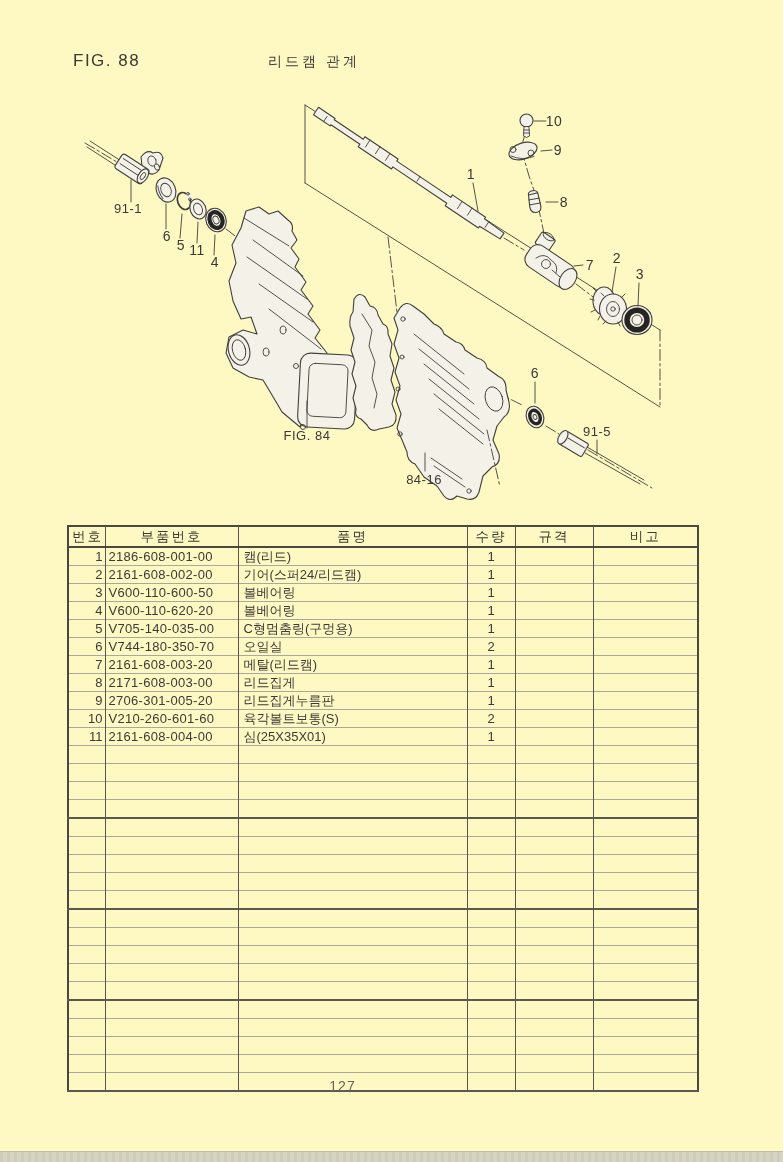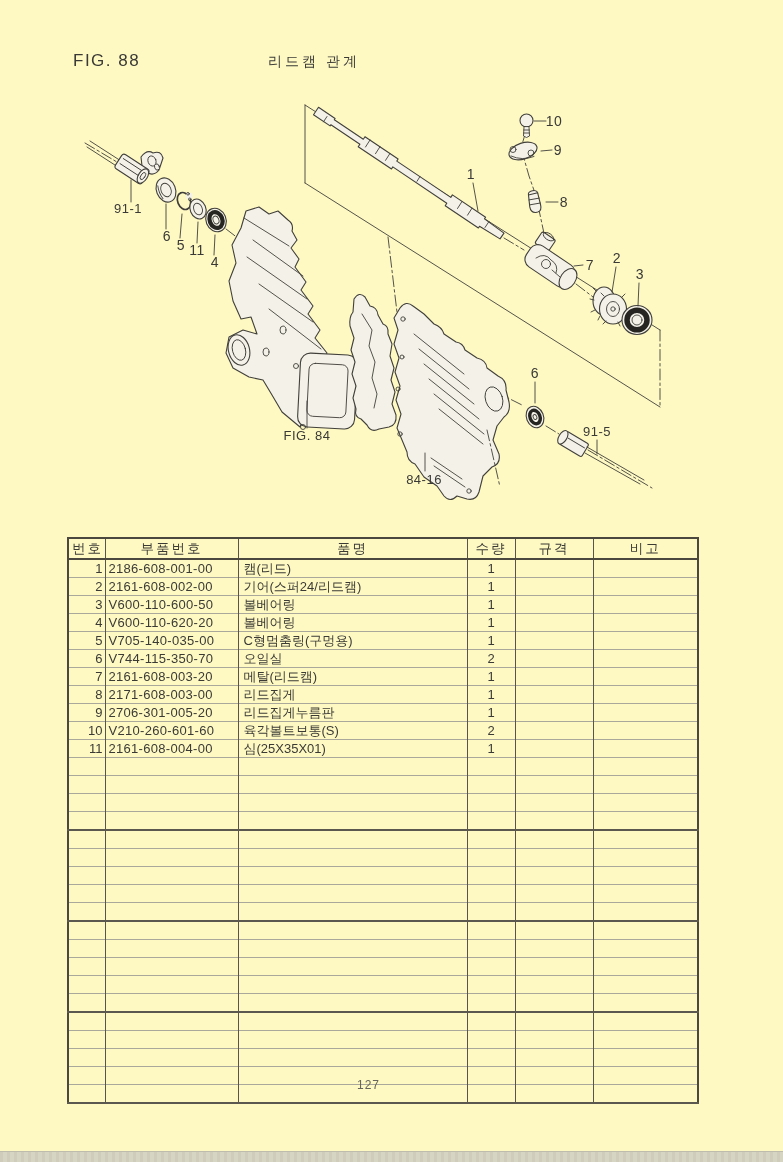--- a/index.html
+++ b/index.html
@@ -16,35 +16,35 @@
   svg .thin{stroke-width:0.9px;}
   svg .wf{fill:#f4f2e8;}
   svg .dd{stroke-dasharray:11 3 2.5 3;}
   svg .dark{stroke:#262522;}
   svg .co{font-size:14px;fill:#3a3936;letter-spacing:0.5px;}
   svg .cosm{font-size:13px;}
   
   .parts-table{
     position:absolute;left:67px;top:525px;width:630px;
     border-collapse:collapse;table-layout:fixed;
-    font-size:13px;color:#3b3a35;margin-top:12px;
+    font-size:13px;color:#3b3a35;
   }
   .parts-table th,.parts-table td{
     padding:0 3px;height:17px;line-height:17px;overflow:hidden;white-space:nowrap;
     border-left:1.5px solid #57554e;font-weight:normal;
   }
   .parts-table th{height:19px;line-height:19px;font-size:13.5px;letter-spacing:2px;text-align:center;border-bottom:2px solid #4a483f;}
   .parts-table{border:2px solid #4a483f;}
   .parts-table td{border-top:1px solid #aaa89b;}
   .parts-table tr.group-end td{border-bottom:2px solid #5a584f;}
   .parts-table td.cell-no{text-align:right;padding-right:2px;}
   .parts-table td.cell-part{letter-spacing:0.3px;}
   .parts-table td.cell-name{padding-left:5px;}
   .parts-table td.cell-qty{text-align:center;}
-  .page-number{position:absolute;left:0;top:1078px;width:685px;text-align:center;font-size:12px;color:#66645c;letter-spacing:1px;padding-left:26px;}
+  .page-number{position:absolute;left:0;top:1078px;width:685px;text-align:center;font-size:14px;color:#66645c;letter-spacing:1px;}
   .scan-strip{
     position:absolute;left:0;bottom:0;width:783px;height:10px;
     background:repeating-linear-gradient(90deg,#c7c5bb 0 3px,#d0cec4 3px 7px);
     border-top:1px solid #b4b2a8;opacity:0.85;
   }
 </style>
 </head>
 <body>
 
 <div class="page">
@@ -325,21 +325,21 @@
         <tr>
           <td class="cell-no">5</td>
           <td class="cell-part">V705-140-035-00</td>
           <td class="cell-name">C형멈춤링(구멍용)</td>
           <td class="cell-qty">1</td>
           <td class="cell-spec"></td>
           <td class="cell-note"></td>
         </tr>
         <tr>
           <td class="cell-no">6</td>
-          <td class="cell-part">V744-115-350-70</td>
+          <td class="cell-part">V744-180-350-70</td>
           <td class="cell-name">오일실</td>
           <td class="cell-qty">2</td>
           <td class="cell-spec"></td>
           <td class="cell-note"></td>
         </tr>
         <tr>
           <td class="cell-no">7</td>
           <td class="cell-part">2161-608-003-20</td>
           <td class="cell-name">메탈(리드캠)</td>
           <td class="cell-qty">1</td>

